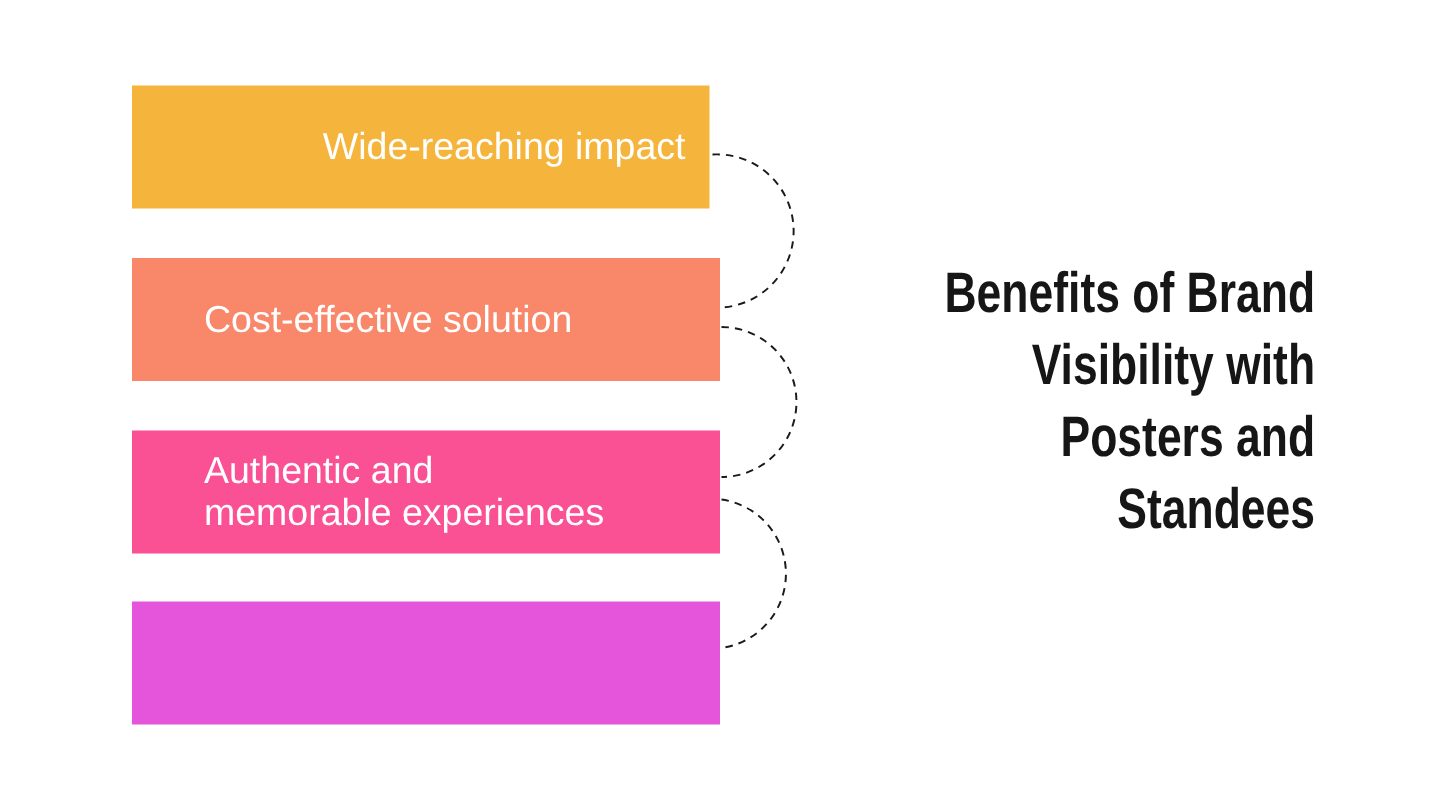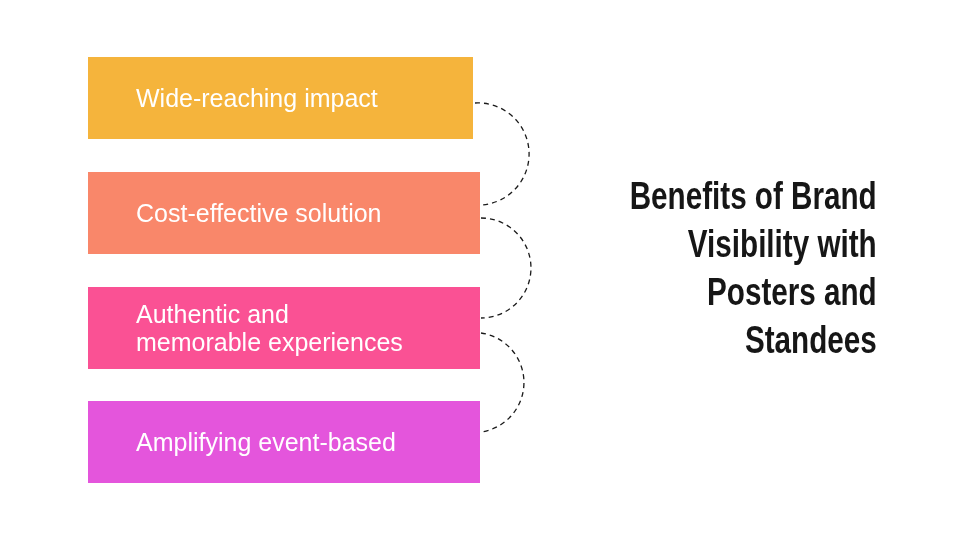--- a/index.html
+++ b/index.html
@@ -49,37 +49,36 @@
     transform: scaleX(0.78);
     transform-origin: right top;
     white-space: nowrap;
   }
 </style>
 </head>
 <body>
 
 <div class="slide" style="background: rgb(255, 255, 255);">
 
-  <div class="benefit-box b0" style="background: rgb(245, 180, 60);">
+  <div class="benefit-box b0" style="background: rgb(245, 180, 60); text-align: right;">
     <div class="line">Wide-reaching impact</div>
     <div class="line"></div>
   </div>
 
   <div class="benefit-box b2" style="background: rgb(250, 81, 148);">
     <div class="line">Authentic and</div>
     <div class="line">memorable experiences</div>
   </div>
 
   <div class="benefit-box b1" style="background: rgb(249, 135, 106);">
     <div class="line">Cost-effective solution</div>
     <div class="line"></div>
   </div>
 
   <div class="benefit-box b3" style="background: rgb(228, 85, 220);">
-    <div class="line">Amplifying event-based</div>
   </div>
 
   <svg class="connectors" viewBox="0 0 960 540" xmlns="http://www.w3.org/2000/svg">
     <path d="M 475 103 A 51 51 0 0 1 481 205" fill="none" stroke-width="1.3" stroke-dasharray="5 4" stroke="#1A1A1A"></path>
     <path d="M 481 218 A 50 50 0 0 1 481 318" fill="none" stroke-width="1.3" stroke-dasharray="5 4" stroke="#1A1A1A"></path>
     <path d="M 481 333 A 50 50 0 0 1 481 432" fill="none" stroke-width="1.3" stroke-dasharray="5 4" stroke="#1A1A1A"></path>
   </svg>
 
   <div class="slide-title" style="color: rgb(22, 22, 22);">
     <div>Benefits of Brand</div>

